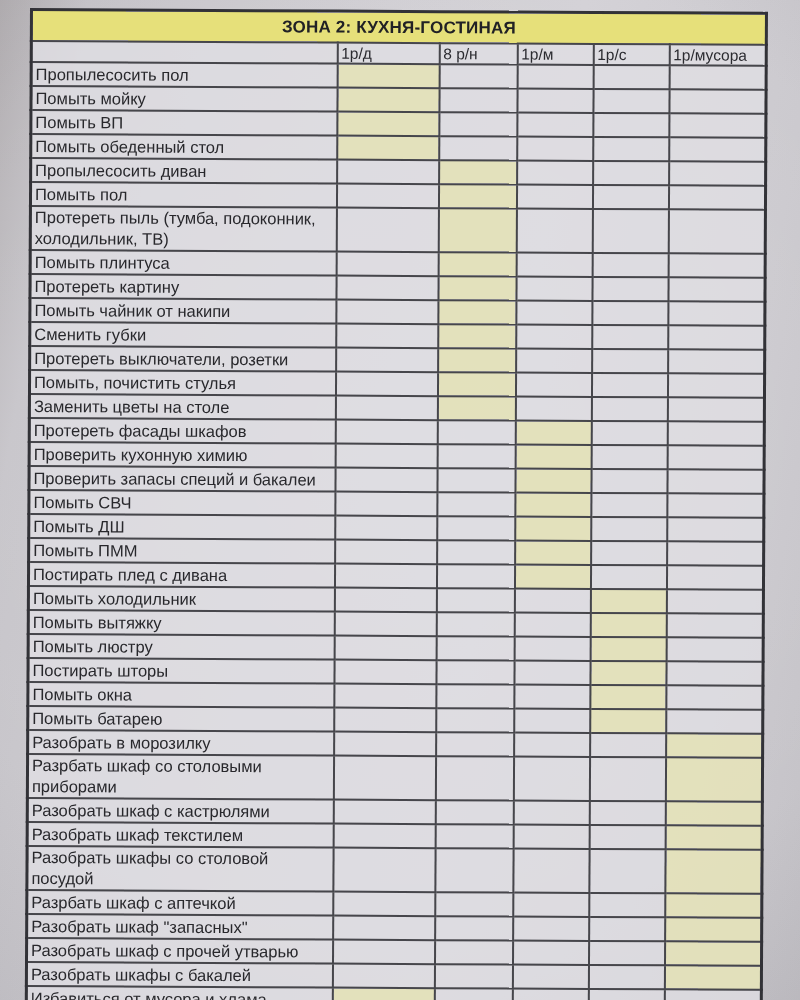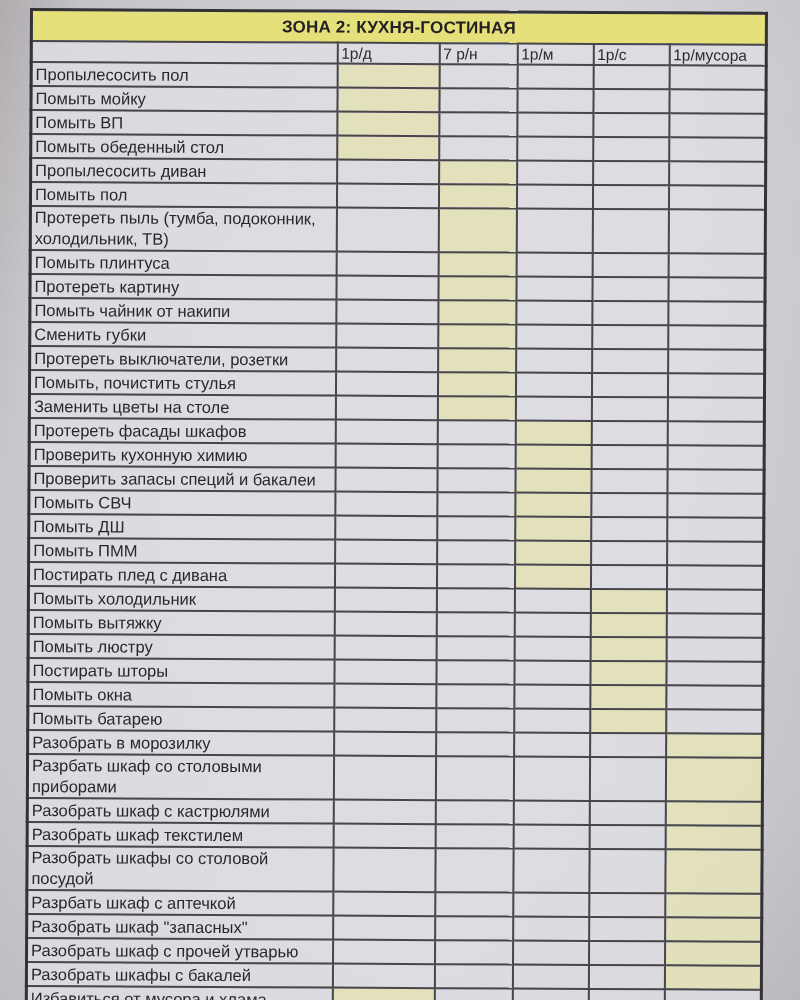--- a/index.html
+++ b/index.html
@@ -101,21 +101,21 @@
           <col class="c-f4">
           <col class="c-f5">
       </colgroup>
       <thead>
         <tr>
           <th class="title-cell" colspan="6">ЗОНА 2: КУХНЯ-ГОСТИНАЯ</th>
         </tr>
         <tr class="head-row">
           <th></th>
           <th>1р/д</th>
-          <th>7 р/н</th>
+          <th>8 р/н</th>
           <th>1р/м</th>
           <th>1р/с</th>
           <th>1р/мусора</th>
         </tr>
       </thead>
       <tbody>
           <tr>
             <td class="task">Пропылесосить пол</td>
             <td class="freq marked"></td>
             <td class="freq"></td>

